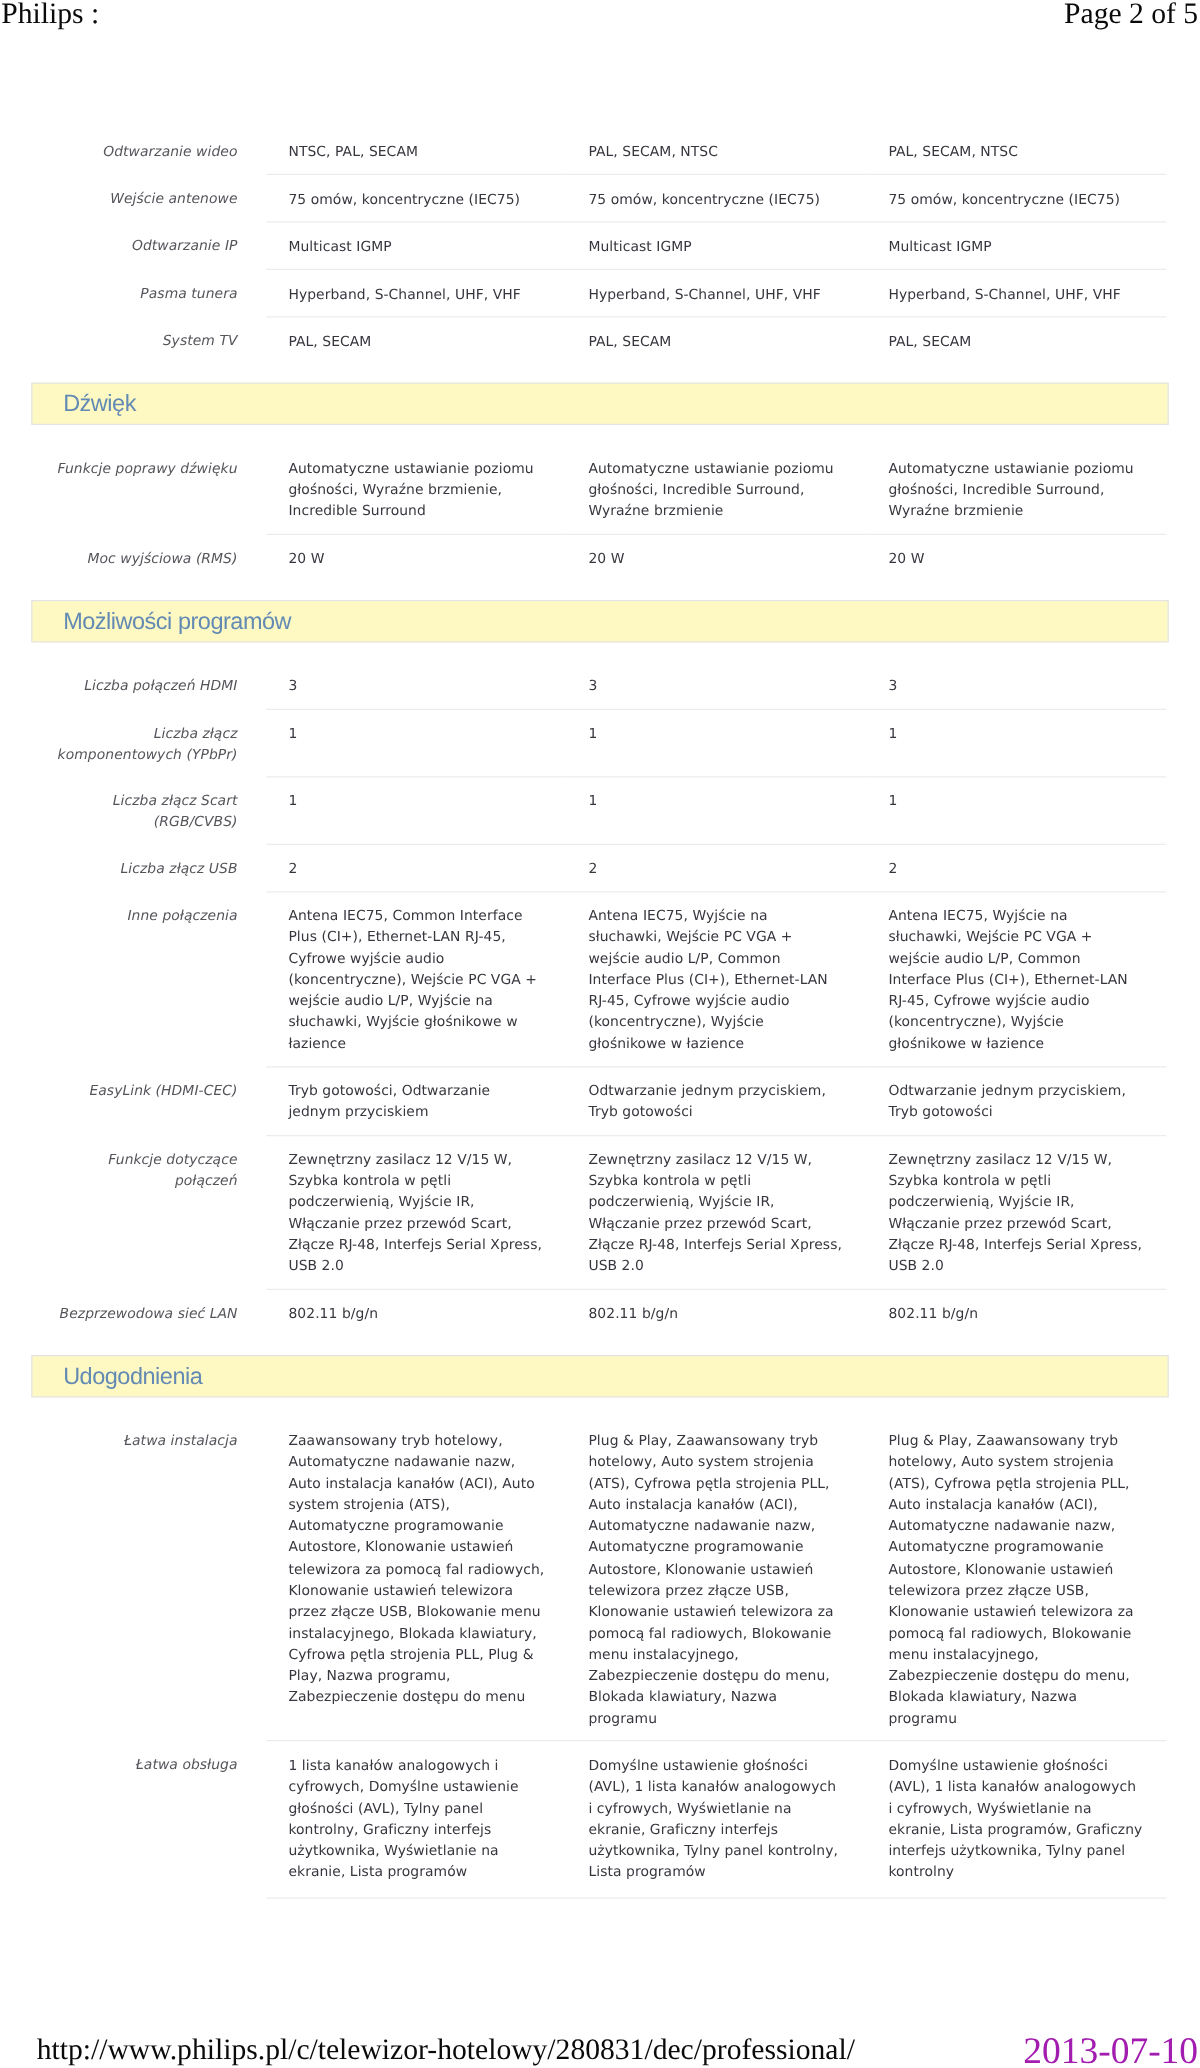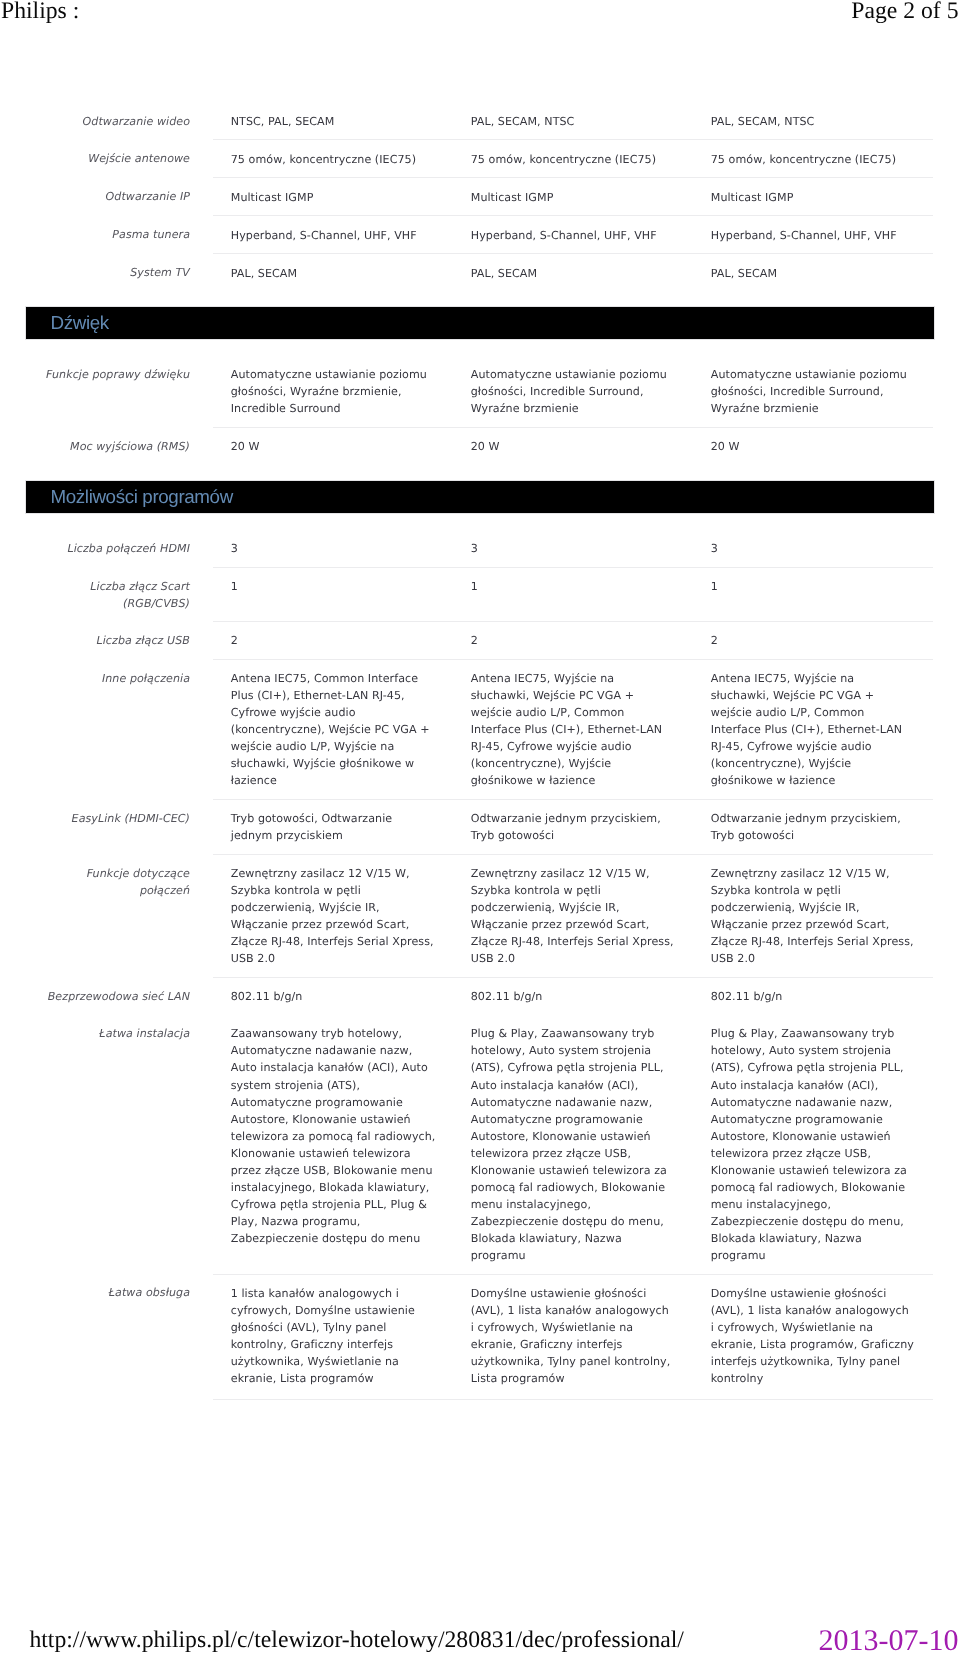--- a/index.html
+++ b/index.html
@@ -13,21 +13,21 @@
   .hdr-left{position:absolute;left:1.0px;top:-1.1px;font-size:23.7px;color:#0a0a0a;line-height:24px;}
   .hdr-right{position:absolute;right:1.5px;top:-1.1px;font-size:23.7px;color:#0a0a0a;line-height:24px;}
   .ftr{position:absolute;left:0;right:0;top:1618px;height:36px;font-family:"Liberation Serif",serif;}
   .ftr-url{position:absolute;left:0.4px;top:10.4px;font-size:23.7px;color:#0a0a0a;line-height:24px;margin-left:29px;}
   .ftr-date{position:absolute;right:1.5px;top:10.6px;font-size:30px;color:#a21caf;line-height:24px;}
 
   
   .content{position:absolute;left:0;top:102.4px;width:960px;}
 
   .sec-title{margin:15.2px 0 15.7px 25px;width:910px;height:34px;border:1px solid #e4e4e6;
-             background:#000000;box-sizing:border-box;}
+             background:#fef9c3;box-sizing:border-box;}
   .sec-title span{display:block;padding-left:24.5px;line-height:32px;font-size:18.8px;letter-spacing:-0.38px;color:#638ab3;
              font-weight:400;font-family:"Liberation Sans",sans-serif;}
 
   table.spec{border-collapse:collapse;width:933px;margin:0;table-layout:fixed;border-spacing:0;}
   table.spec > tbody > tr > td{vertical-align:top;}
   table.spec > tbody > tr > td.lbl{width:190px;text-align:right;font-size:11.1px;color:#54545b;
         letter-spacing:0.06px;line-height:17.05px;padding:10.4px 0 9.5px 40px;box-sizing:border-box;font-style:italic;}
   table.spec > tbody > tr > td.gap{width:23px;padding:0;}
   table.spec > tbody > tr > td.val{width:240px;font-size:11.1px;color:#36363e;
         letter-spacing:0.06px;line-height:17.05px;padding:10.4px 17.55px 9.5px 17.75px;box-sizing:border-box;}
@@ -112,20 +112,27 @@
   <table class="spec">
         <tbody>
     <tr>
       <td class="lbl">Liczba połączeń HDMI</td>
       <td class="gap"></td>
       <td class="val">3</td>
       <td class="val">3</td>
       <td class="val">3</td>
     </tr>
     <tr>
+      <td class="lbl">Liczba złącz komponentowych (YPbPr)</td>
+      <td class="gap"></td>
+      <td class="val">1</td>
+      <td class="val">1</td>
+      <td class="val">1</td>
+    </tr>
+    <tr>
       <td class="lbl">Liczba złącz Scart (RGB/CVBS)</td>
       <td class="gap"></td>
       <td class="val">1</td>
       <td class="val">1</td>
       <td class="val">1</td>
     </tr>
     <tr>
       <td class="lbl">Liczba złącz USB</td>
       <td class="gap"></td>
       <td class="val">2</td>
@@ -156,20 +163,23 @@
     <tr>
       <td class="lbl">Bezprzewodowa sieć LAN</td>
       <td class="gap"></td>
       <td class="val">802.11 b/g/n</td>
       <td class="val">802.11 b/g/n</td>
       <td class="val">802.11 b/g/n</td>
     </tr>
   </tbody>
       </table>
 
+  <div class="sec-title">
+    <span>Udogodnienia</span>
+  </div>
   <table class="spec last">
         <tbody>
     <tr>
       <td class="lbl">Łatwa instalacja</td>
       <td class="gap"></td>
       <td class="val">Zaawansowany tryb hotelowy, Automatyczne nadawanie nazw, Auto instalacja kanałów (ACI), Auto system strojenia (ATS), Automatyczne programowanie Autostore, Klonowanie ustawień telewizora za pomocą fal radiowych, Klonowanie ustawień telewizora przez złącze USB, Blokowanie menu instalacyjnego, Blokada klawiatury, Cyfrowa pętla strojenia PLL, Plug &amp; Play, Nazwa programu, Zabezpieczenie dostępu do menu</td>
       <td class="val">Plug &amp; Play, Zaawansowany tryb hotelowy, Auto system strojenia (ATS), Cyfrowa pętla strojenia PLL, Auto instalacja kanałów (ACI), Automatyczne nadawanie nazw, Automatyczne programowanie Autostore, Klonowanie ustawień telewizora przez złącze USB, Klonowanie ustawień telewizora za pomocą fal radiowych, Blokowanie menu instalacyjnego, Zabezpieczenie dostępu do menu, Blokada klawiatury, Nazwa programu</td>
       <td class="val">Plug &amp; Play, Zaawansowany tryb hotelowy, Auto system strojenia (ATS), Cyfrowa pętla strojenia PLL, Auto instalacja kanałów (ACI), Automatyczne nadawanie nazw, Automatyczne programowanie Autostore, Klonowanie ustawień telewizora przez złącze USB, Klonowanie ustawień telewizora za pomocą fal radiowych, Blokowanie menu instalacyjnego, Zabezpieczenie dostępu do menu, Blokada klawiatury, Nazwa programu</td>
     </tr>
     <tr>

